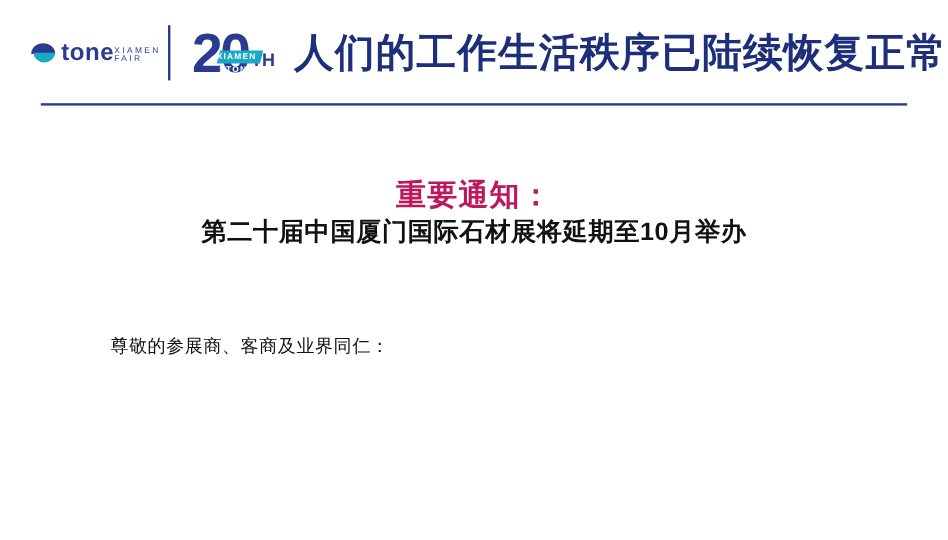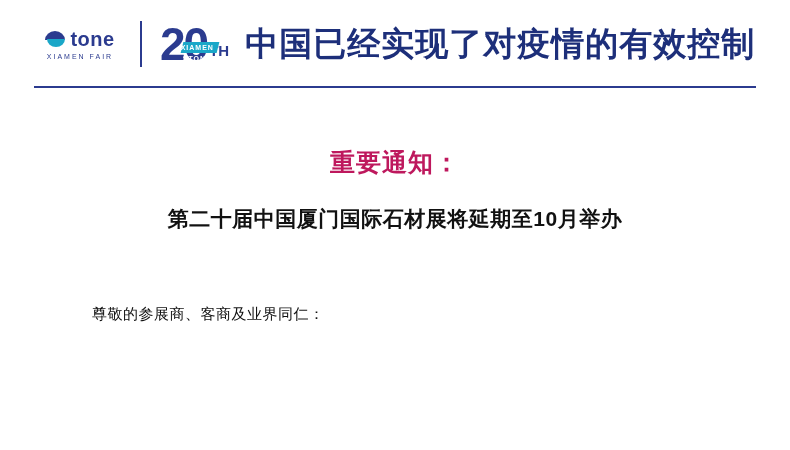--- a/index.html
+++ b/index.html
@@ -37,21 +37,20 @@
     left: 34px;
     right: 34px;
     bottom: 0;
     height: 2px;
     background: #2b3b8f;
   }
 
   
   .logo-block {
     display: flex;
-    flex-direction: column;
     align-items: center;
     justify-content: center;
     width: 92px;
   }
   .logo-row {
     display: flex;
     align-items: center;
     justify-content: center;
   }
   .logo-mark {
@@ -163,21 +162,20 @@
     color: #be185d;
     margin-top: 58px;
     letter-spacing: 1px;
   }
   .notice-subtitle {
     text-align: center;
     font-family: "Liberation Sans", sans-serif;
     font-weight: bold;
     font-size: 21px;
     color: #111111;
-    margin-top: 26px;
     letter-spacing: 0.5px;
   }
   .salutation {
     margin-top: 72px;
     font-size: 15px;
     color: #111111;
     letter-spacing: 0.5px;
   }
   .body-para {
     margin-top: 26px;
@@ -212,21 +210,21 @@
     <div class="anniv">
       <div class="anniv-num">
         <span>20</span>
         <span class="anniv-ribbon">
           <span>XIAMEN STONE FAIR</span>
         </span>
       </div>
       <div class="anniv-th">TH</div>
     </div>
 
-    <div class="header-title">中国已经实现了对疫情的有效控制</div>
+    <div class="header-title">人们的工作生活秩序已陆续恢复正常</div>
 
     <div class="header-rule"></div>
   </div>
 
   <div class="doc">
     <div class="notice-title">重要通知：</div>
     <div class="notice-subtitle">第二十届中国厦门国际石材展将延期至10月举办</div>
     <div class="salutation">尊敬的参展商、客商及业界同仁：</div>
   </div>
 

